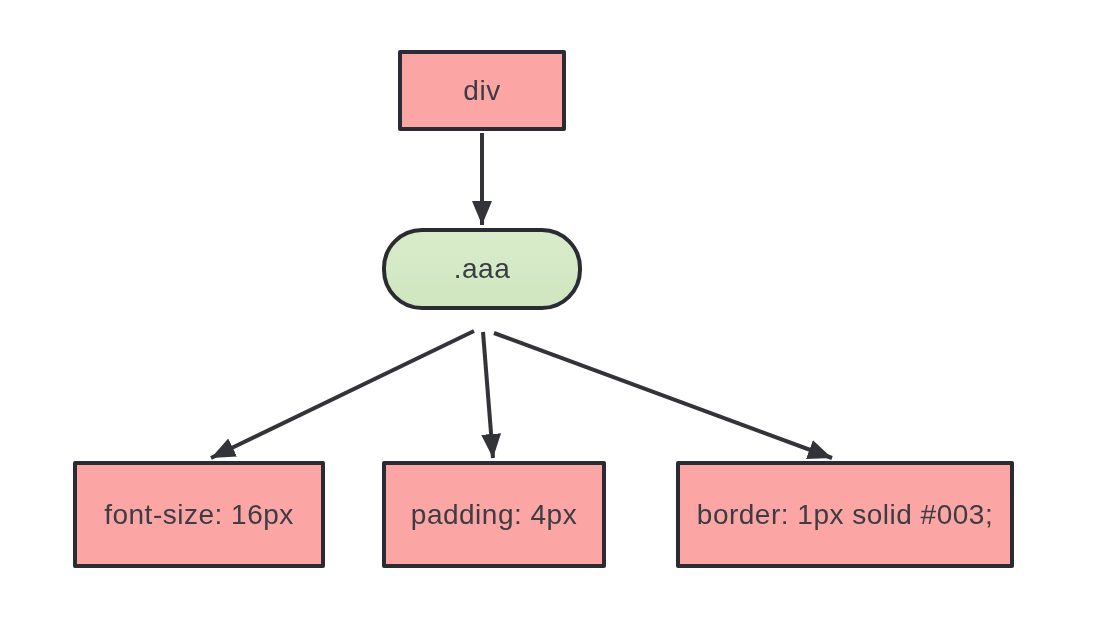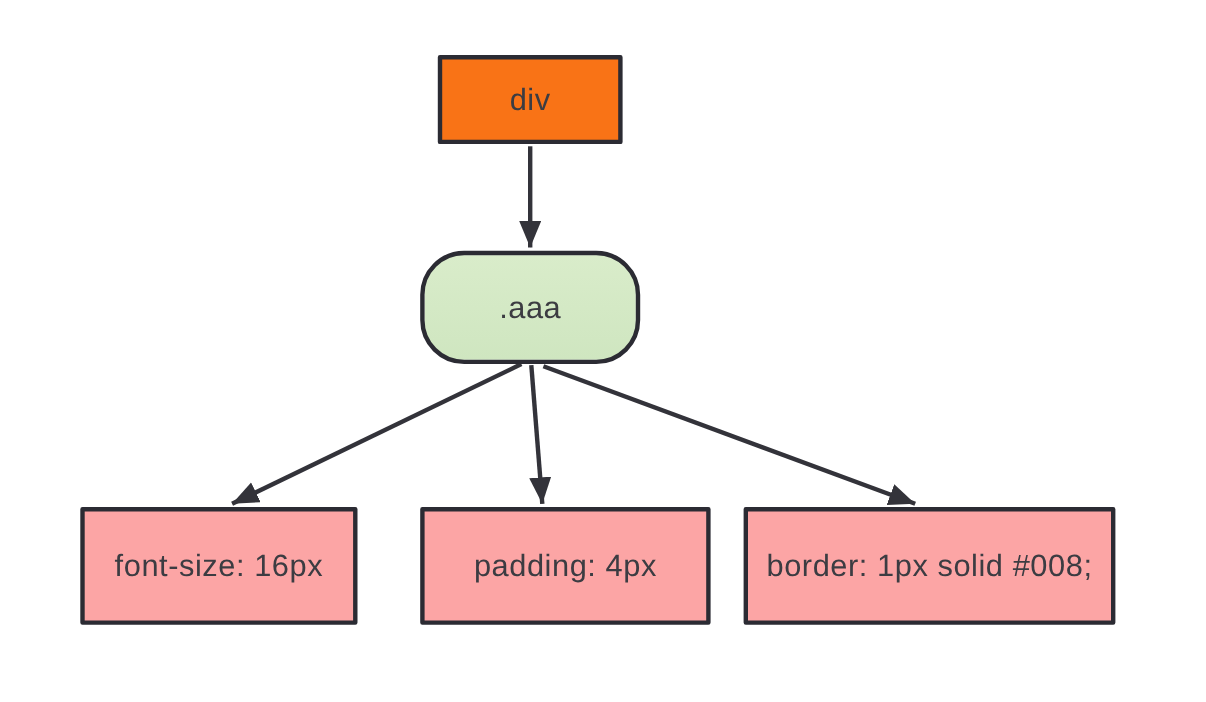--- a/index.html
+++ b/index.html
@@ -31,37 +31,37 @@
     border: 4px solid #2b2b33;
     color: #3c3c42;
     font-size: 28px;
     letter-spacing: 0.5px;
     box-sizing: border-box;
     white-space: nowrap;
   }
   .node-root {
     left: 398px; top: 50px;
     width: 168px; height: 81px;
-    background: #f97316;
+    background: #fca5a5;
     border-radius: 2px;
   }
   .node-selector {
     left: 382px; top: 228px;
-    width: 200px; height: 103px;
+    width: 200px; height: 82px;
     background: linear-gradient(#d9ecca, #cfe6c0);
     border-radius: 40px;
   }
   .node-rule {
     top: 461px;
     height: 107px;
     background: #fca5a5;
     border-radius: 2px;
   }
   .node-rule1 { left: 73px;  width: 252px; }
-  .node-rule2 { left: 382px; width: 264px; }
+  .node-rule2 { left: 382px; width: 224px; }
   .node-rule3 { left: 676px; width: 338px; }
   .watermark {
     position: absolute;
     pointer-events: none;
   }
 </style>
 </head>
 <body>
 
 <div class="canvas">
@@ -88,21 +88,21 @@
 
   <div class="node node-rule node-rule1">
     <span>font-size: 16px</span>
   </div>
 
   <div class="node node-rule node-rule2">
     <span>padding: 4px</span>
   </div>
 
   <div class="node node-rule node-rule3">
-    <span>border: 1px solid #008;</span>
+    <span>border: 1px solid #003;</span>
   </div>
 
   <div class="watermark">
     
     
   </div>
 
 </div>
 
 </body></html>

